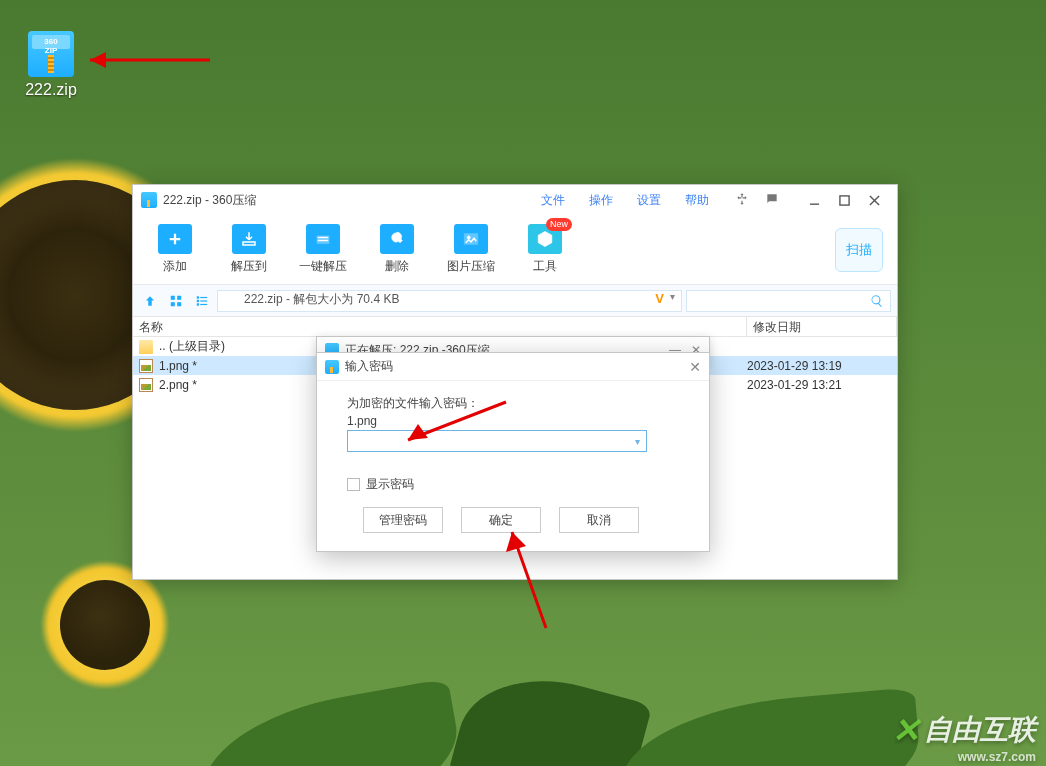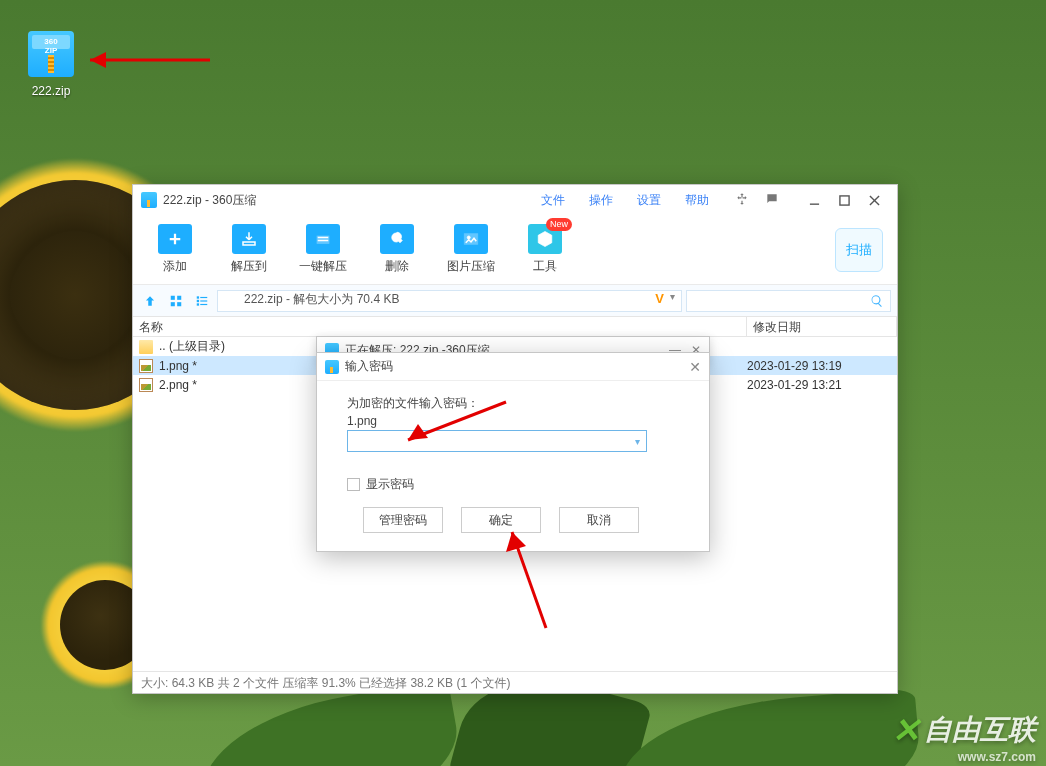--- a/index.html
+++ b/index.html
@@ -18,25 +18,25 @@
   .leaf1 { left:200px; top:700px; width:260px; height:120px; transform:rotate(-10deg);}
   .leaf2 { left:460px; top:680px; width:180px; height:120px; transform:rotate(15deg); background:#2e5a1a;}
   .leaf3 { left:620px; top:700px; width:300px; height:120px; transform:rotate(-5deg);}
 
   
   .desktop-icon { position:absolute; left:16px; top:31px; width:70px; text-align:center; cursor:pointer; }
   .zip-icon { width:46px; height:46px; margin:0 auto 4px; background:linear-gradient(#46c8ff,#1eaeff); border-radius:4px; position:relative; }
   .zip-icon::before { content:""; position:absolute; top:4px; left:4px; right:4px; height:14px; background:#7dd8ff; border-radius:2px;}
   .zip-icon::after { content:""; position:absolute; left:20px; top:24px; width:6px; height:18px; background:repeating-linear-gradient(#ffbb33 0 2px,#d98c00 2px 4px);}
   .zip-label-360 { position:absolute; top:6px; left:0; right:0; font-size:8px; color:#fff; font-weight:bold;}
-  .desktop-icon span { color:#fff; font-size:12px; text-shadow:0 1px 2px rgba(0,0,0,.6);}
+  .desktop-icon span { color:#fff; font-size:16px; text-shadow:0 1px 2px rgba(0,0,0,.6);}
 
   
   .main-window {
-    position:absolute; left:132px; top:184px; width:766px; height:510px;
+    position:absolute; left:132px; top:184px; width:766px; height:396px;
     background:#fff; border:1px solid #c6c6c6; box-shadow:0 4px 20px rgba(0,0,0,.25);
     display:flex; flex-direction:column;
   }
   .titlebar { height:30px; display:flex; align-items:center; padding:0 8px; font-size:12px; color:#444; }
   .titlebar .small-ico { width:16px; height:16px; background:linear-gradient(#46c8ff,#1eaeff); border-radius:2px; margin-right:6px; position:relative;}
   .titlebar .small-ico::after{content:"";position:absolute;left:6px;top:8px;width:3px;height:7px;background:#ffbb33;}
   .titlebar-menu { margin-left:auto; display:flex; gap:24px; font-size:12px; color:#3b82f6;}
   .titlebar-menu span { cursor:pointer; }
   .titlecontrols { display:flex; gap:16px; margin-left:26px; color:#555;}
   .titlecontrols svg { width:14px; height:14px; }
@@ -288,21 +288,20 @@
       <div class="fname">1.png *</div>
       <div class="fdate">2023-01-29 13:19</div>
     </div>
     <div class="row">
       <div class="fico img-ico"></div>
       <div class="fname">2.png *</div>
       <div class="fdate">2023-01-29 13:21</div>
     </div>
   </div>
 
-  <div class="statusbar">大小: 64.3 KB 共 2 个文件 压缩率 91.3% 已经选择 38.2 KB (1 个文件)</div>
 </div>
 
 <div class="extract-window">
   <div class="small-ico2"></div>
   <span>正在解压: 222.zip -360压缩</span>
   <div class="ewbtns">
     <span>—</span>
     <span>✕</span>
   </div>
 </div>

